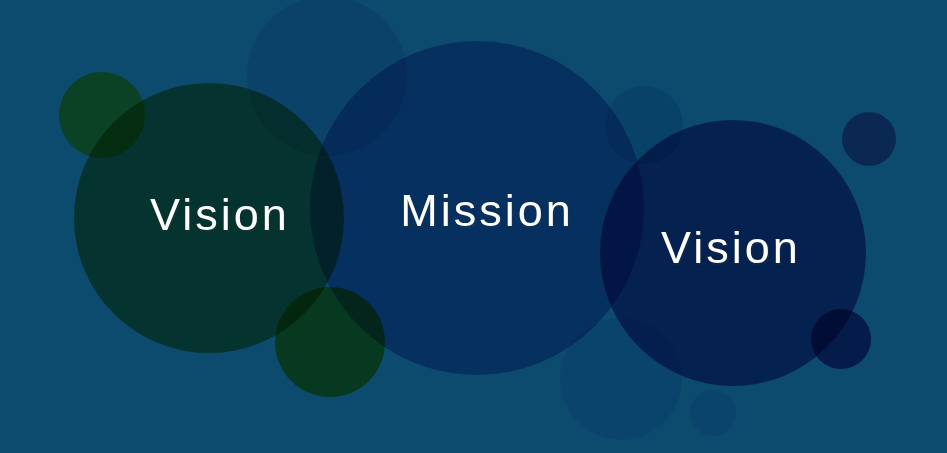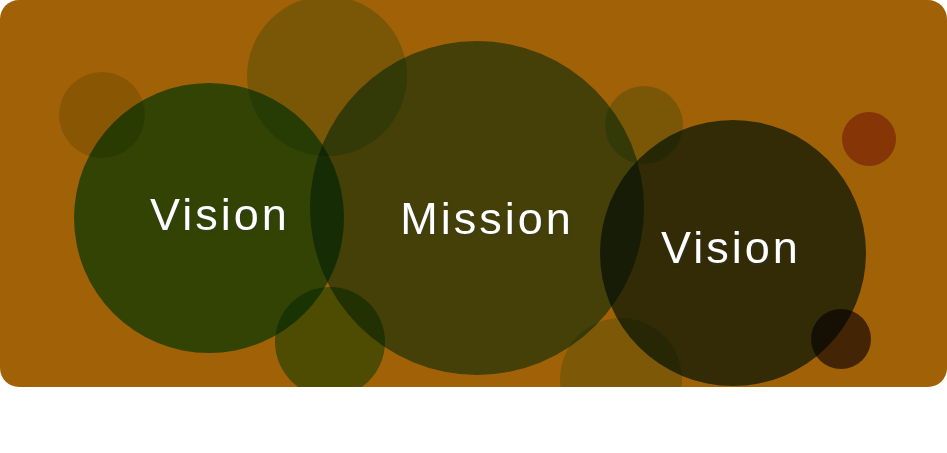--- a/index.html
+++ b/index.html
@@ -4,24 +4,23 @@
 <style>
   html, body {
     margin: 0;
     padding: 0;
     background: #ffffff;
     font-family: "Liberation Sans", sans-serif;
   }
   .frame {
     position: relative;
     width: 947px;
-    height: 387px;
-    background: #a16207;
+    height: 453px;
+    background: #0c4a6e;
     overflow: hidden;
-    border-radius: 19px;
   }
   .circle {
     position: absolute;
     border-radius: 50%;
     mix-blend-mode: multiply;
   }
   .bubble-label {
     position: absolute;
     transform: translate(-50%, -50%);
     color: #ffffff;
@@ -44,15 +43,15 @@
       <div class="circle" style="left: 275px; top: 287px; width: 110px; height: 110px; background: rgb(124, 194, 71); mix-blend-mode: multiply;"></div>
       <div class="circle" style="left: 310px; top: 41px; width: 334px; height: 334px; background: rgb(107, 165, 220); mix-blend-mode: multiply;"></div>
       <div class="circle" style="left: 605px; top: 86px; width: 78px; height: 78px; background: rgb(191, 225, 243); mix-blend-mode: multiply;"></div>
       <div class="circle" style="left: 560px; top: 318px; width: 122px; height: 122px; background: rgb(198, 231, 247); mix-blend-mode: multiply;"></div>
       <div class="circle" style="left: 690px; top: 390px; width: 46px; height: 46px; background: rgb(198, 231, 247); mix-blend-mode: multiply;"></div>
       <div class="circle" style="left: 600px; top: 120px; width: 266px; height: 266px; background: rgb(80, 112, 182); mix-blend-mode: multiply;"></div>
       <div class="circle" style="left: 842px; top: 112px; width: 54px; height: 54px; background: rgb(210, 138, 190); mix-blend-mode: multiply;"></div>
       <div class="circle" style="left: 811px; top: 309px; width: 60px; height: 60px; background: rgb(106, 94, 171); mix-blend-mode: multiply;"></div>
     </div>
   <div class="bubble-label" style="left: 220px; top: 215px;">Vision</div>
-  <div class="bubble-label" style="left: 487px; top: 219px;">Mission</div>
+  <div class="bubble-label" style="left: 487px; top: 211px;">Mission</div>
   <div class="bubble-label" style="left: 731px; top: 248px;">Vision</div>
 </div>
 
 </body></html>

